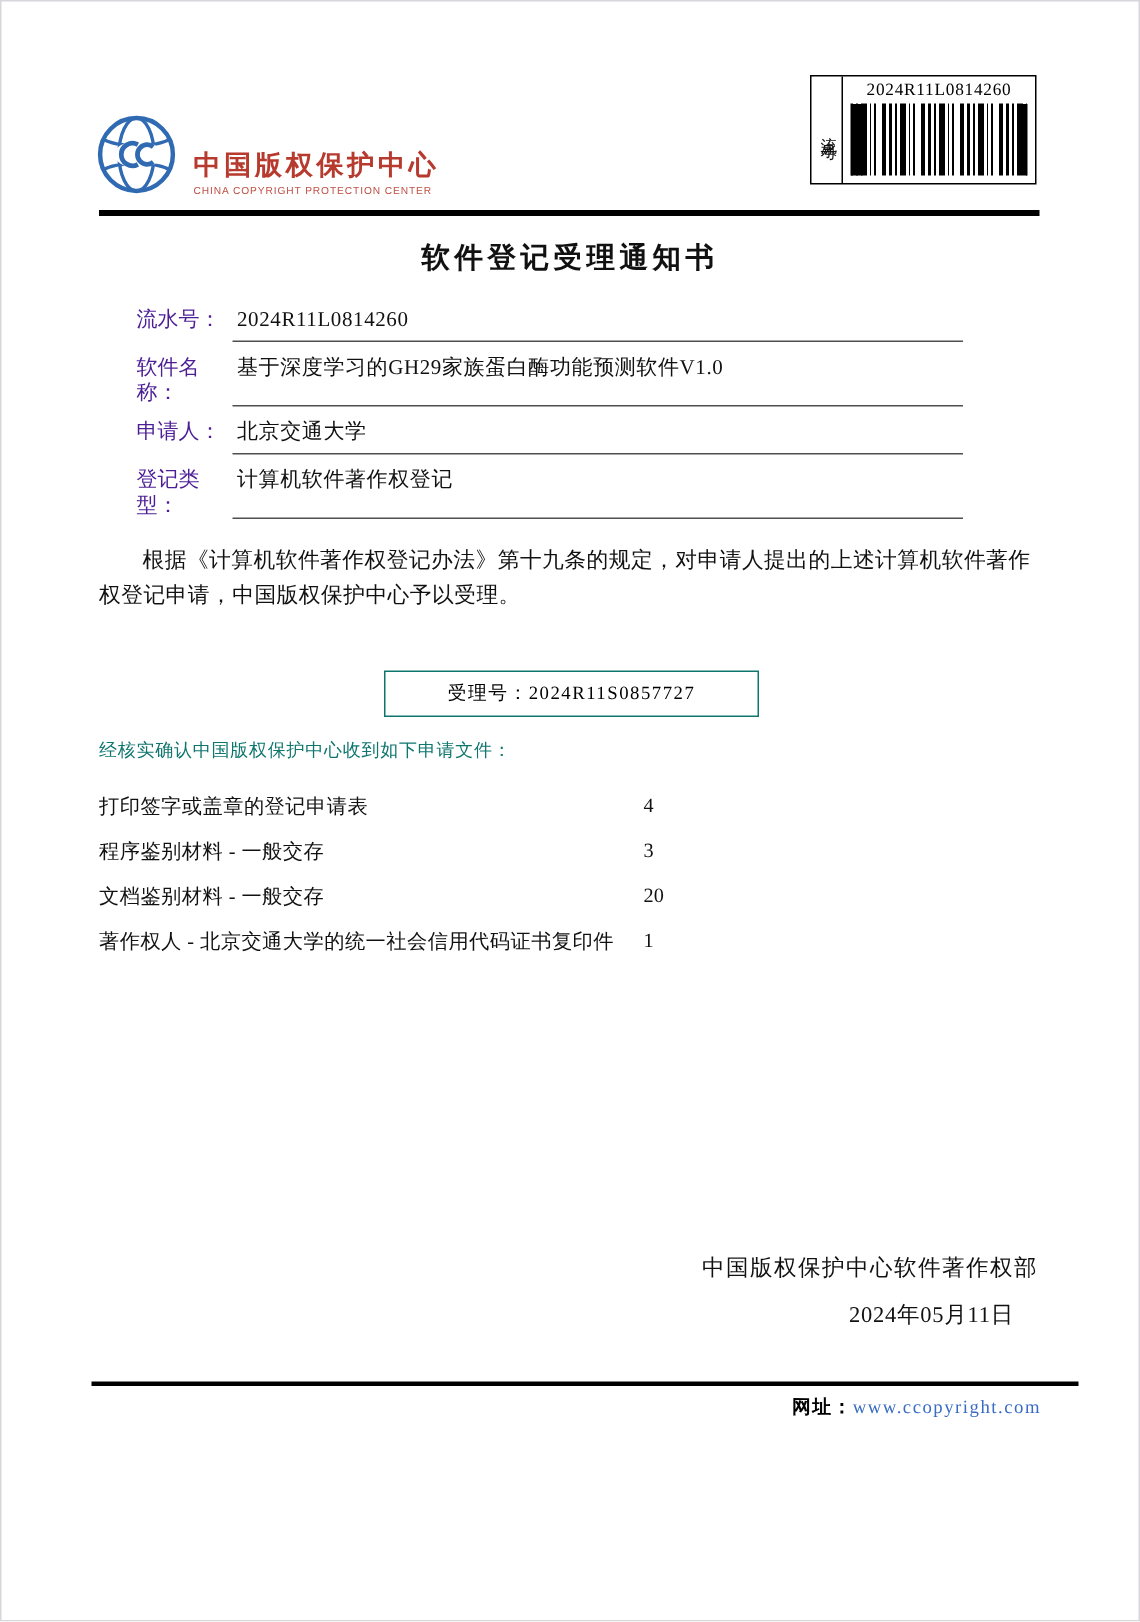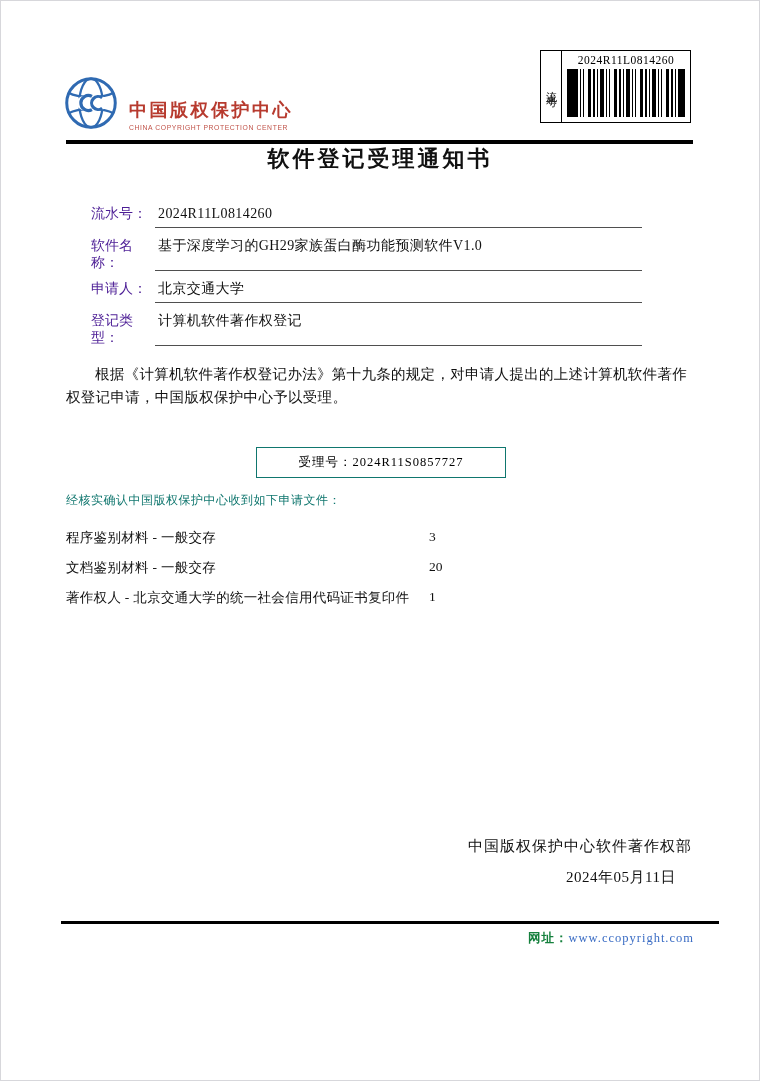--- a/index.html
+++ b/index.html
@@ -63,22 +63,22 @@
     box-shadow:inset 8px 0 0 0 #000, inset -3px 0 0 0 #000;
   }
 
   .header-rule {
     position:absolute; left:65px; top:139px;
     width:627px; height:4px; background:#000;
   }
 
   
   .doc-title {
-    position:absolute; left:0; top:143px; width:100%;
-    text-align:center; font-size:22px; font-weight:bold;
+    position:absolute; left:0; top:158px; width:100%;
+    text-align:center; font-size:19px; font-weight:bold;
     letter-spacing:3px; color:#111;
   }
 
   
   .fields { position:absolute; left:90px; top:204px; width:551px; }
   .field-row { display:flex; margin-bottom:9px; }
   .field-label {
     width:62px; flex:0 0 auto;
     font-size:14px; line-height:17px; color:#4c1d95;
     line-break:strict;
@@ -123,21 +123,21 @@
 
   
   .footer-rule {
     position:absolute; left:60px; top:920px;
     width:658px; height:3px; background:#000;
   }
   .footer-text {
     position:absolute; right:65px; top:929px;
     font-size:12.5px;
   }
-  .footer-label { color:#15803d; font-weight:bold; letter-spacing:1px; }
+  .footer-label { color:#000000; font-weight:bold; letter-spacing:1px; }
   .footer-url { color:#3a6cc4; letter-spacing:1px; }
 </style>
 </head>
 <body>
 
 <div class="page">
 
   <div class="logo">
     <svg class="logo-mark" viewBox="0 0 60 60" fill="none" stroke="#2f6ab2" xmlns="http://www.w3.org/2000/svg">
       <circle cx="30" cy="30" r="26" stroke-width="3.2"></circle>
@@ -188,20 +188,24 @@
   </div>
 
   <div class="accept-par">根据《计算机软件著作权登记办法》第十九条的规定，对申请人提出的上述计算机软件著作权登记申请，中国版权保护中心予以受理。</div>
 
   <div class="accept-box">受理号：2024R11S0857727</div>
 
   <div class="received-intro">经核实确认中国版权保护中心收到如下申请文件：</div>
 
   <div class="files">
     <div class="file-row">
+      <div class="file-name">打印签字或盖章的登记申请表</div>
+      <div class="file-count">4</div>
+    </div>
+    <div class="file-row">
       <div class="file-name">程序鉴别材料 - 一般交存</div>
       <div class="file-count">3</div>
     </div>
     <div class="file-row">
       <div class="file-name">文档鉴别材料 - 一般交存</div>
       <div class="file-count">20</div>
     </div>
     <div class="file-row">
       <div class="file-name">著作权人 - 北京交通大学的统一社会信用代码证书复印件</div>
       <div class="file-count">1</div>

